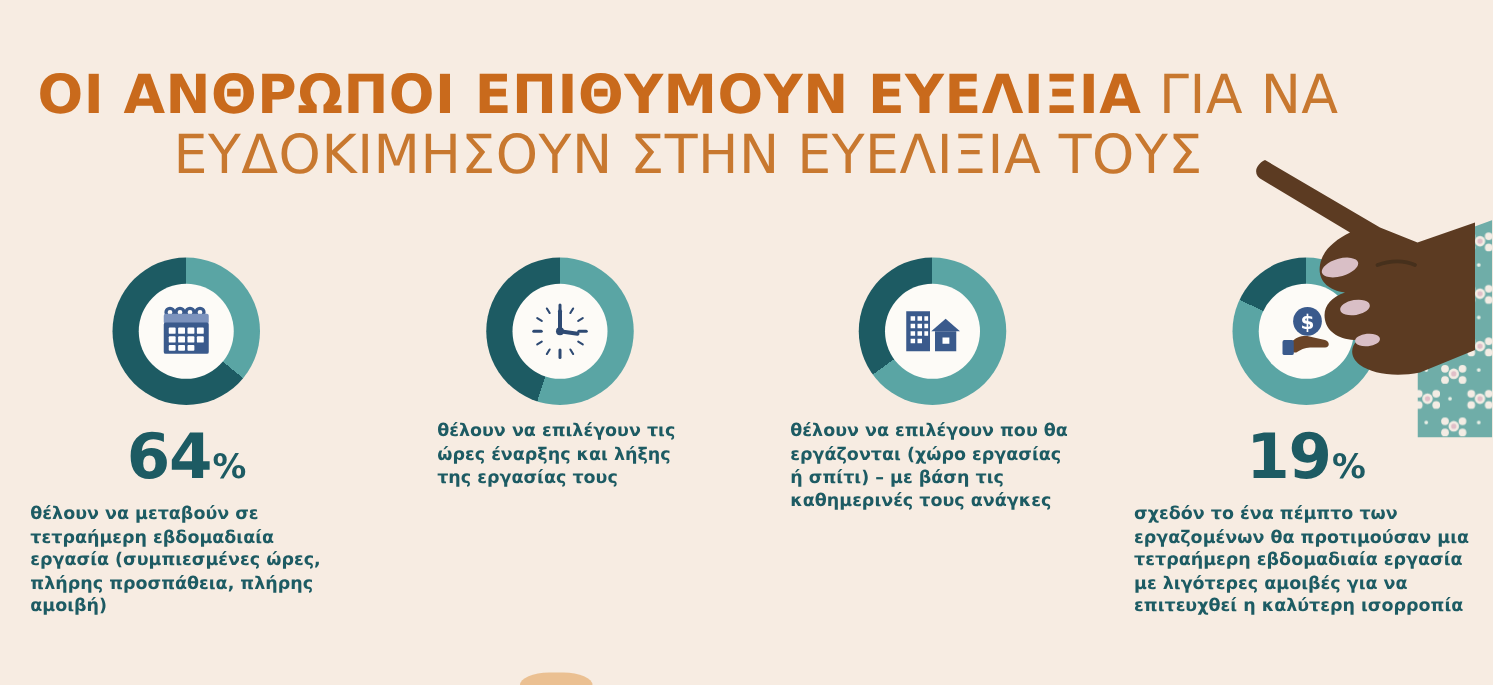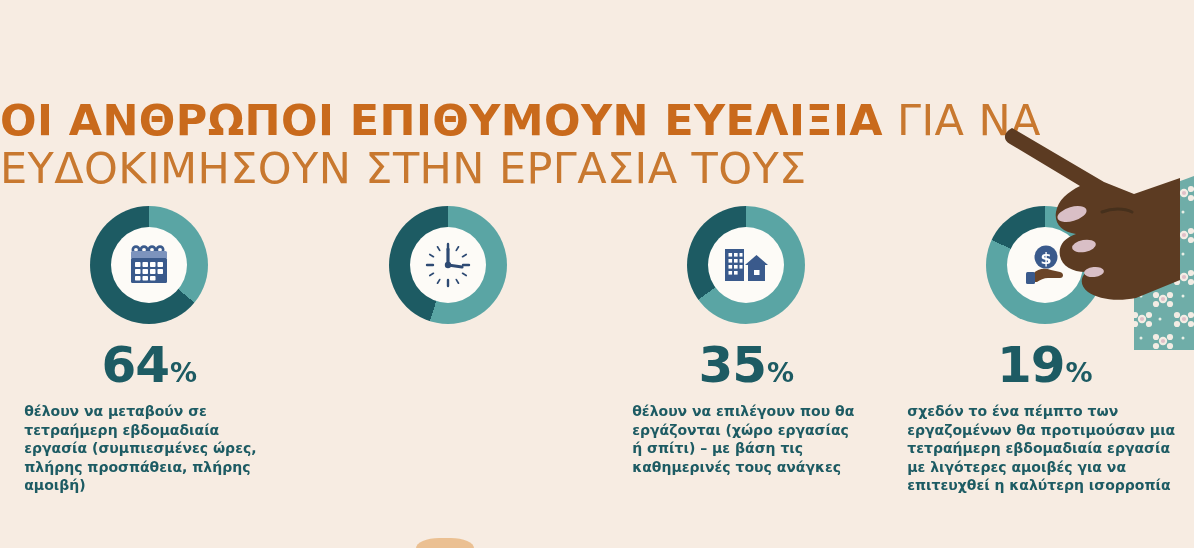--- a/index.html
+++ b/index.html
@@ -22,24 +22,23 @@
     background: #f7ece2;
     overflow: hidden;
   }
 
   
   .title-block {
     position: absolute;
     top: 52px;
     left: 0;
     width: 1101px;
-    text-align: left;
+    text-align: center;
     line-height: 1.12;
     z-index: 5;
-    margin-top: 44px;
   }
   .title-line {
     display: block;
     font-size: 43px;
     letter-spacing: 0.4px;
     white-space: nowrap;
   }
   .t-bold {
     font-weight: 700;
     color: #c96a1c;
@@ -147,21 +146,21 @@
     z-index: 2;
   }
 </style>
 </head>
 <body>
 
 <div class="canvas">
 
   <div class="title-block">
     <span class="title-line"><span class="t-bold">ΟΙ ΑΝΘΡΩΠΟΙ ΕΠΙΘΥΜΟΥΝ ΕΥΕΛΙΞΙΑ</span><span class="t-light"> ΓΙΑ ΝΑ</span></span>
-    <span class="title-line t-light">ΕΥΔΟΚΙΜΗΣΟΥΝ ΣΤΗΝ ΕΡΓΑΣΙΑ ΤΟΥΣ</span>
+    <span class="title-line t-light">ΕΥΔΟΚΙΜΗΣΟΥΝ ΣΤΗΝ ΕΥΕΛΙΞΙΑ ΤΟΥΣ</span>
   </div>
 
   <div class="hand-art">
     <svg width="210" height="230" viewBox="0 0 210 230" aria-hidden="true">
       <defs>
         <pattern id="floralPat" width="42" height="42" patternUnits="userSpaceOnUse">
           <rect width="42" height="42" fill="#6fada8"></rect>
           <g fill="#f3ece4">
             <circle cx="11" cy="11" r="4.2"></circle>
             <circle cx="4" cy="7" r="3.1"></circle>
@@ -258,20 +257,21 @@
               <line x1="6.8" y1="35.5" x2="10.4" y2="33.3"></line>
               <line x1="6.8" y1="14.5" x2="10.4" y2="16.7"></line>
               <line x1="14.5" y1="6.8" x2="16.7" y2="10.4"></line>
             </g>
             <line x1="25" y1="25" x2="25" y2="9" stroke="#2e4a73" stroke-width="3.2" stroke-linecap="round"></line>
             <line x1="25" y1="25" x2="39" y2="27" stroke="#2e4a73" stroke-width="3.2" stroke-linecap="round"></line>
             <circle cx="25" cy="25" r="3.2" fill="#2e4a73"></circle>
           </svg>
         </div>
       </div>
+      <div class="caption">θέλουν να επιλέγουν τις ώρες έναρξης και λήξης της εργασίας τους</div>
     </div>
 
     <div class="col col-3">
       <div class="donut-wrap">
         <div class="donut" style="background: conic-gradient(from 0deg, #5aa5a4 0deg 234deg, #1d5b63 234deg 360deg);"></div>
         <div class="donut-hole">
           <svg width="50" height="44" viewBox="0 0 50 44" aria-hidden="true">
             <rect x="4" y="6" width="19" height="32" fill="#3a5a8c"></rect>
             <g fill="#ffffff">
               <rect x="7.5" y="10" width="3.6" height="3.6"></rect>
@@ -285,23 +285,20 @@
               <rect x="18.5" y="22" width="3.0" height="3.6"></rect>
               <rect x="7.5" y="28" width="3.6" height="3.6"></rect>
               <rect x="13" y="28" width="3.6" height="3.6"></rect>
             </g>
             <path d="M24 22 L35.5 12 L47 22 Z" fill="#3a5a8c"></path>
             <rect x="27" y="22" width="17" height="16" fill="#3a5a8c"></rect>
             <rect x="33" y="27" width="5.5" height="5" fill="#ffffff"></rect>
           </svg>
         </div>
       </div>
-      <div class="stat">
-        <span class="num">35</span><span class="pct">%</span>
-      </div>
       <div class="caption">θέλουν να επιλέγουν που θα εργάζονται (χώρο εργασίας ή σπίτι) – με βάση τις καθημερινές τους ανάγκες</div>
     </div>
 
     <div class="col col-4">
       <div class="donut-wrap">
         <div class="donut" style="background: conic-gradient(from 0deg, #5aa5a4 0deg 295.2deg, #1d5b63 295.2deg 360deg);"></div>
         <div class="donut-hole">
           <svg width="48" height="42" viewBox="0 0 48 42" aria-hidden="true">
             <circle cx="25" cy="13" r="11.5" fill="#3a5a8c"></circle>
             <text x="25" y="19.5" text-anchor="middle" font-family="DejaVu Sans, sans-serif" font-size="16" font-weight="700" fill="#ffffff">$</text>

